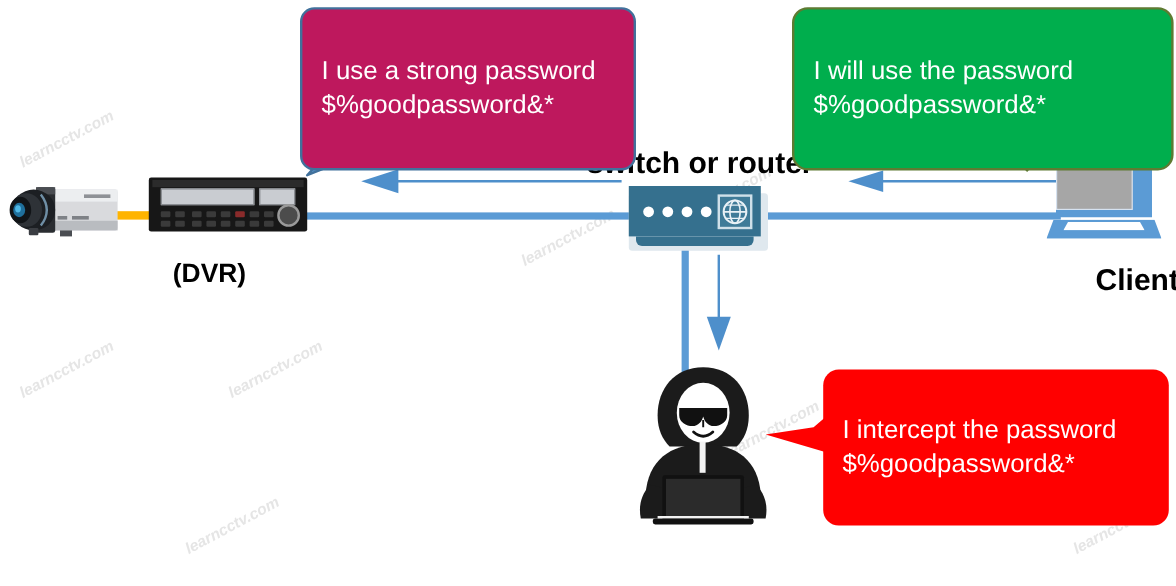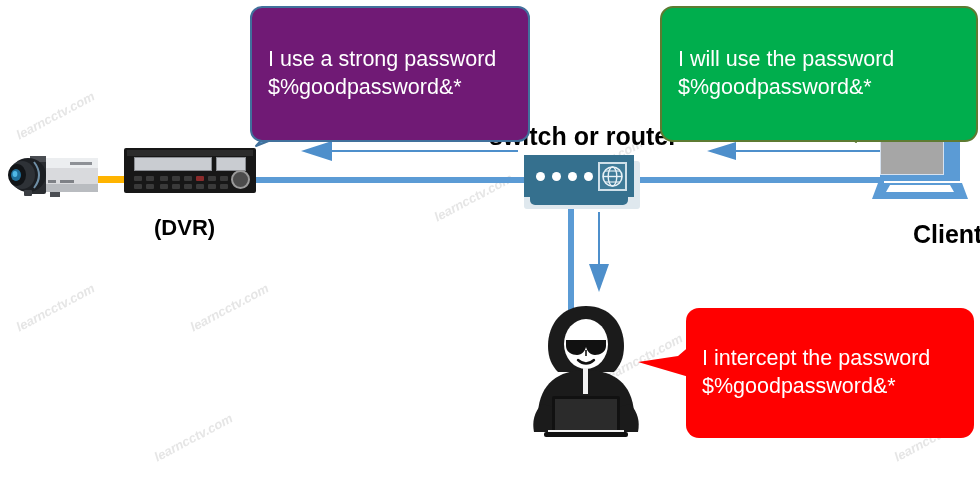--- a/index.html
+++ b/index.html
@@ -18,21 +18,21 @@
     position:absolute;
     box-sizing:border-box;
     color:#ffffff;
     line-height:1.30;
     white-space:pre-line;
     z-index:40;
   }
   .bubble .btxt{display:block;}
 
   .bubble-blue{
-    background:#701a75;
+    background:#be185d;
     border:2px solid #41719C;
     border-radius:12px;
     font-size:21.5px;
     padding:10px 14px 10px 16px;
   }
   .bubble-green{
     background:#00AE4D;
     border:2px solid #5E7B32;
     border-radius:13px;
     font-size:21.5px;
@@ -226,21 +226,21 @@
     <div class="dvr-btn" style="left:96px;top:28px;"></div>
     <div class="dvr-btn" style="left:10px;top:36px;"></div>
     <div class="dvr-btn" style="left:22px;top:36px;"></div>
     <div class="dvr-btn" style="left:36px;top:36px;"></div>
     <div class="dvr-btn" style="left:48px;top:36px;"></div>
     <div class="dvr-btn" style="left:60px;top:36px;"></div>
     <div class="dvr-btn" style="left:72px;top:36px;"></div>
     <div class="dvr-btn" style="left:84px;top:36px;"></div>
     <div class="dvr-btn" style="left:96px;top:36px;"></div>
   </div>
-  <div class="label" style="left:154px;top:215px;font-size:22px;">(DVR)</div>
+  <div class="label" style="left:144px;top:215px;font-size:22px;">(DVR)</div>
 
   <div id="switch-device">
     <div class="sw-shadow"></div>
     <div class="sw-body"></div>
     <div class="sw-base"></div>
     <div class="sw-dot" style="left:12px;"></div>
     <div class="sw-dot" style="left:28px;"></div>
     <div class="sw-dot" style="left:44px;"></div>
     <div class="sw-dot" style="left:60px;"></div>
     <div class="sw-globe">

